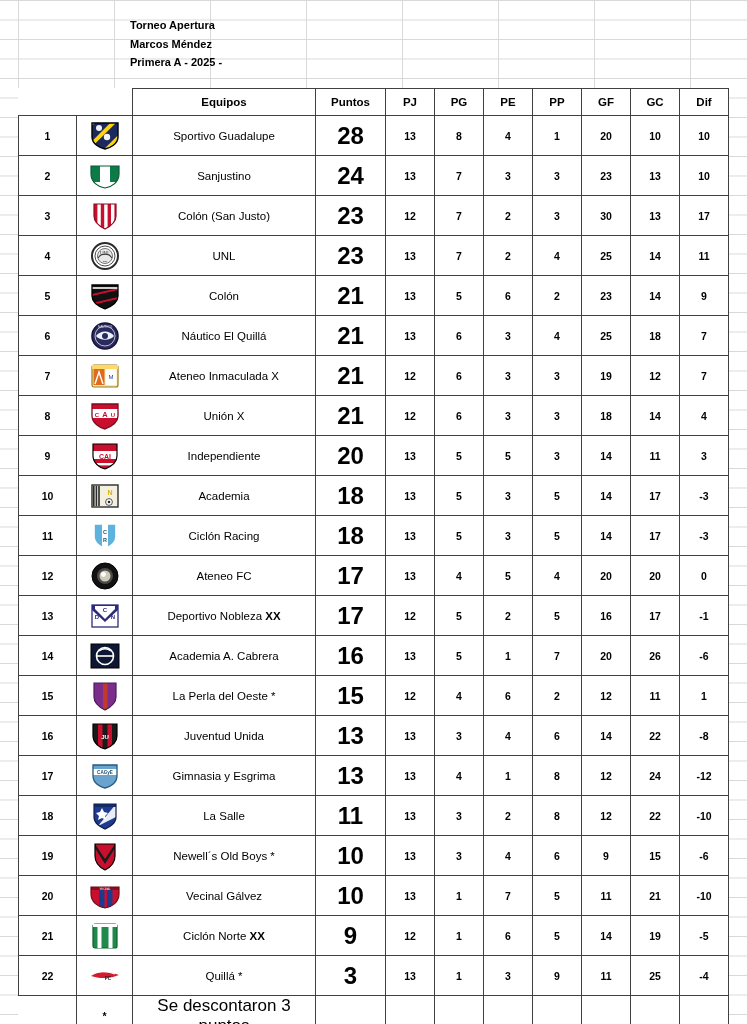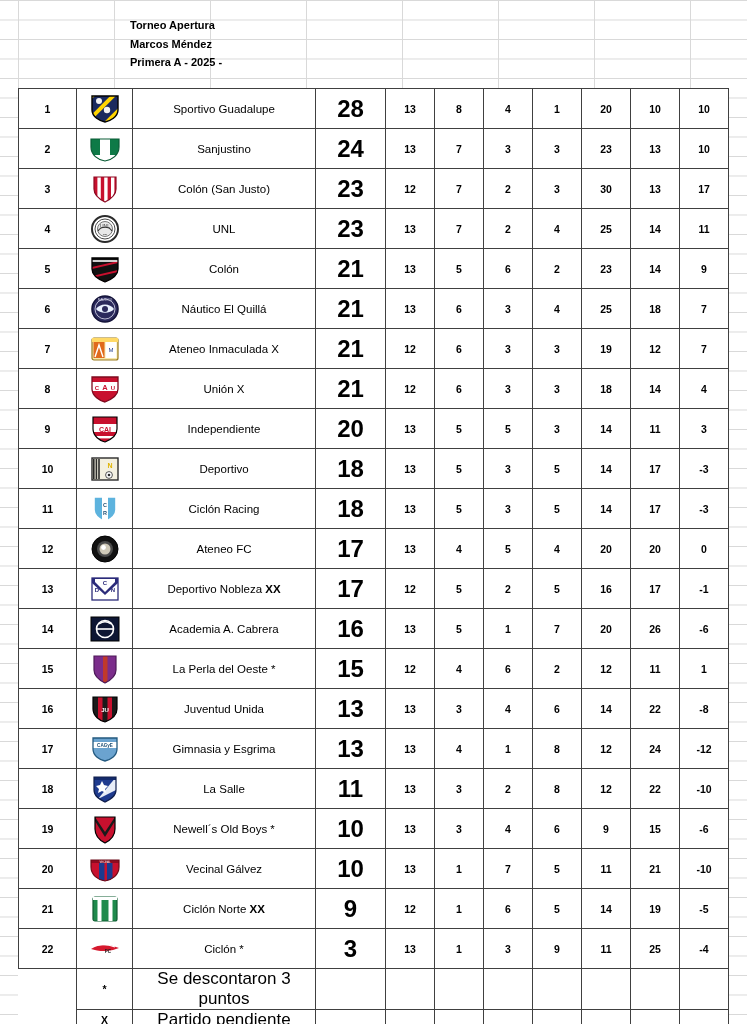--- a/index.html
+++ b/index.html
@@ -104,20 +104,33 @@
         <col class="c-pts">
       <col class="c-num">
         <col class="c-num">
         <col class="c-num">
         <col class="c-num">
       <col class="c-num">
         <col class="c-num">
         <col class="c-num">
     </colgroup>
     <tbody id="tbody">
+        <tr class="head">
+          <td class="blank1"></td>
+          <td class="blank1"></td>
+          <td class="h-equipos">Equipos</td>
+          <td class="h-puntos">Puntos</td>
+          <td>PJ</td>
+          <td>PG</td>
+          <td>PE</td>
+          <td>PP</td>
+          <td>GF</td>
+          <td>GC</td>
+          <td>Dif</td>
+        </tr>
         <tr class="team">
           <td class="pos">1</td>
           <td class="logo"><span class="crest"><svg viewBox="0 0 34 32">
                 <defs>
                   <clipPath id="s1">
                     <path d="M4 3h26v14c0 7-8 11-13 12C12 28 4 24 4 17z"></path>
                   </clipPath>
                 </defs>
    <g clip-path="url(#s1)">
                   <rect x="0" y="0" width="34" height="32" fill="#1b2a5e"></rect>
@@ -340,21 +353,21 @@
                 <rect x="4" y="5" width="26" height="22" fill="#f3f0e0" stroke="#2b2b2b" stroke-width="1.4"></rect>
    <g fill="#2b2b2b">
                   <rect x="5" y="6" width="1.6" height="20"></rect>
                   <rect x="7.6" y="6" width="1.6" height="20"></rect>
    <rect x="10.2" y="6" width="1.6" height="20"></rect>
                 </g>
    <text x="22" y="15" font-size="7" text-anchor="middle" fill="#e0b400" font-family="sans-serif" font-weight="bold">N</text>
    <circle cx="21" cy="22" r="3.4" fill="#ffffff" stroke="#2b2b2b" stroke-width="0.8"></circle>
    <circle cx="21" cy="22" r="1.3" fill="#2b2b2b"></circle>
               </svg></span></td>
-          <td class="team">Deportivo</td>
+          <td class="team">Academia</td>
           <td class="pts">18</td>
           <td class="num">13</td>
           <td class="num">5</td>
           <td class="num">3</td>
           <td class="num">5</td>
           <td class="num">14</td>
           <td class="num">17</td>
           <td class="num">-3</td>
         </tr>
         <tr class="team">
@@ -614,21 +627,21 @@
           <td class="num">19</td>
           <td class="num">-5</td>
         </tr>
         <tr class="team">
           <td class="pos">22</td>
           <td class="logo"><span class="crest"><svg viewBox="0 0 34 32">
    <path d="M3 16c6-4 14-5 22-3l6 2-6 2c-8 2-16 1-22-1z" fill="#d6192e"></path>
    <path d="M5 13c7-2 15-2 22 1" fill="none" stroke="#ffffff" stroke-width="1.3"></path>
    <text x="20" y="20" font-size="4.5" text-anchor="middle" fill="#1a1a1a" font-family="sans-serif" font-weight="bold">PC</text>
               </svg></span></td>
-          <td class="team">Ciclón *</td>
+          <td class="team">Quillá *</td>
           <td class="pts">3</td>
           <td class="num">13</td>
           <td class="num">1</td>
           <td class="num">3</td>
           <td class="num">9</td>
           <td class="num">11</td>
           <td class="num">25</td>
           <td class="num">-4</td>
         </tr>
         <tr class="note">

